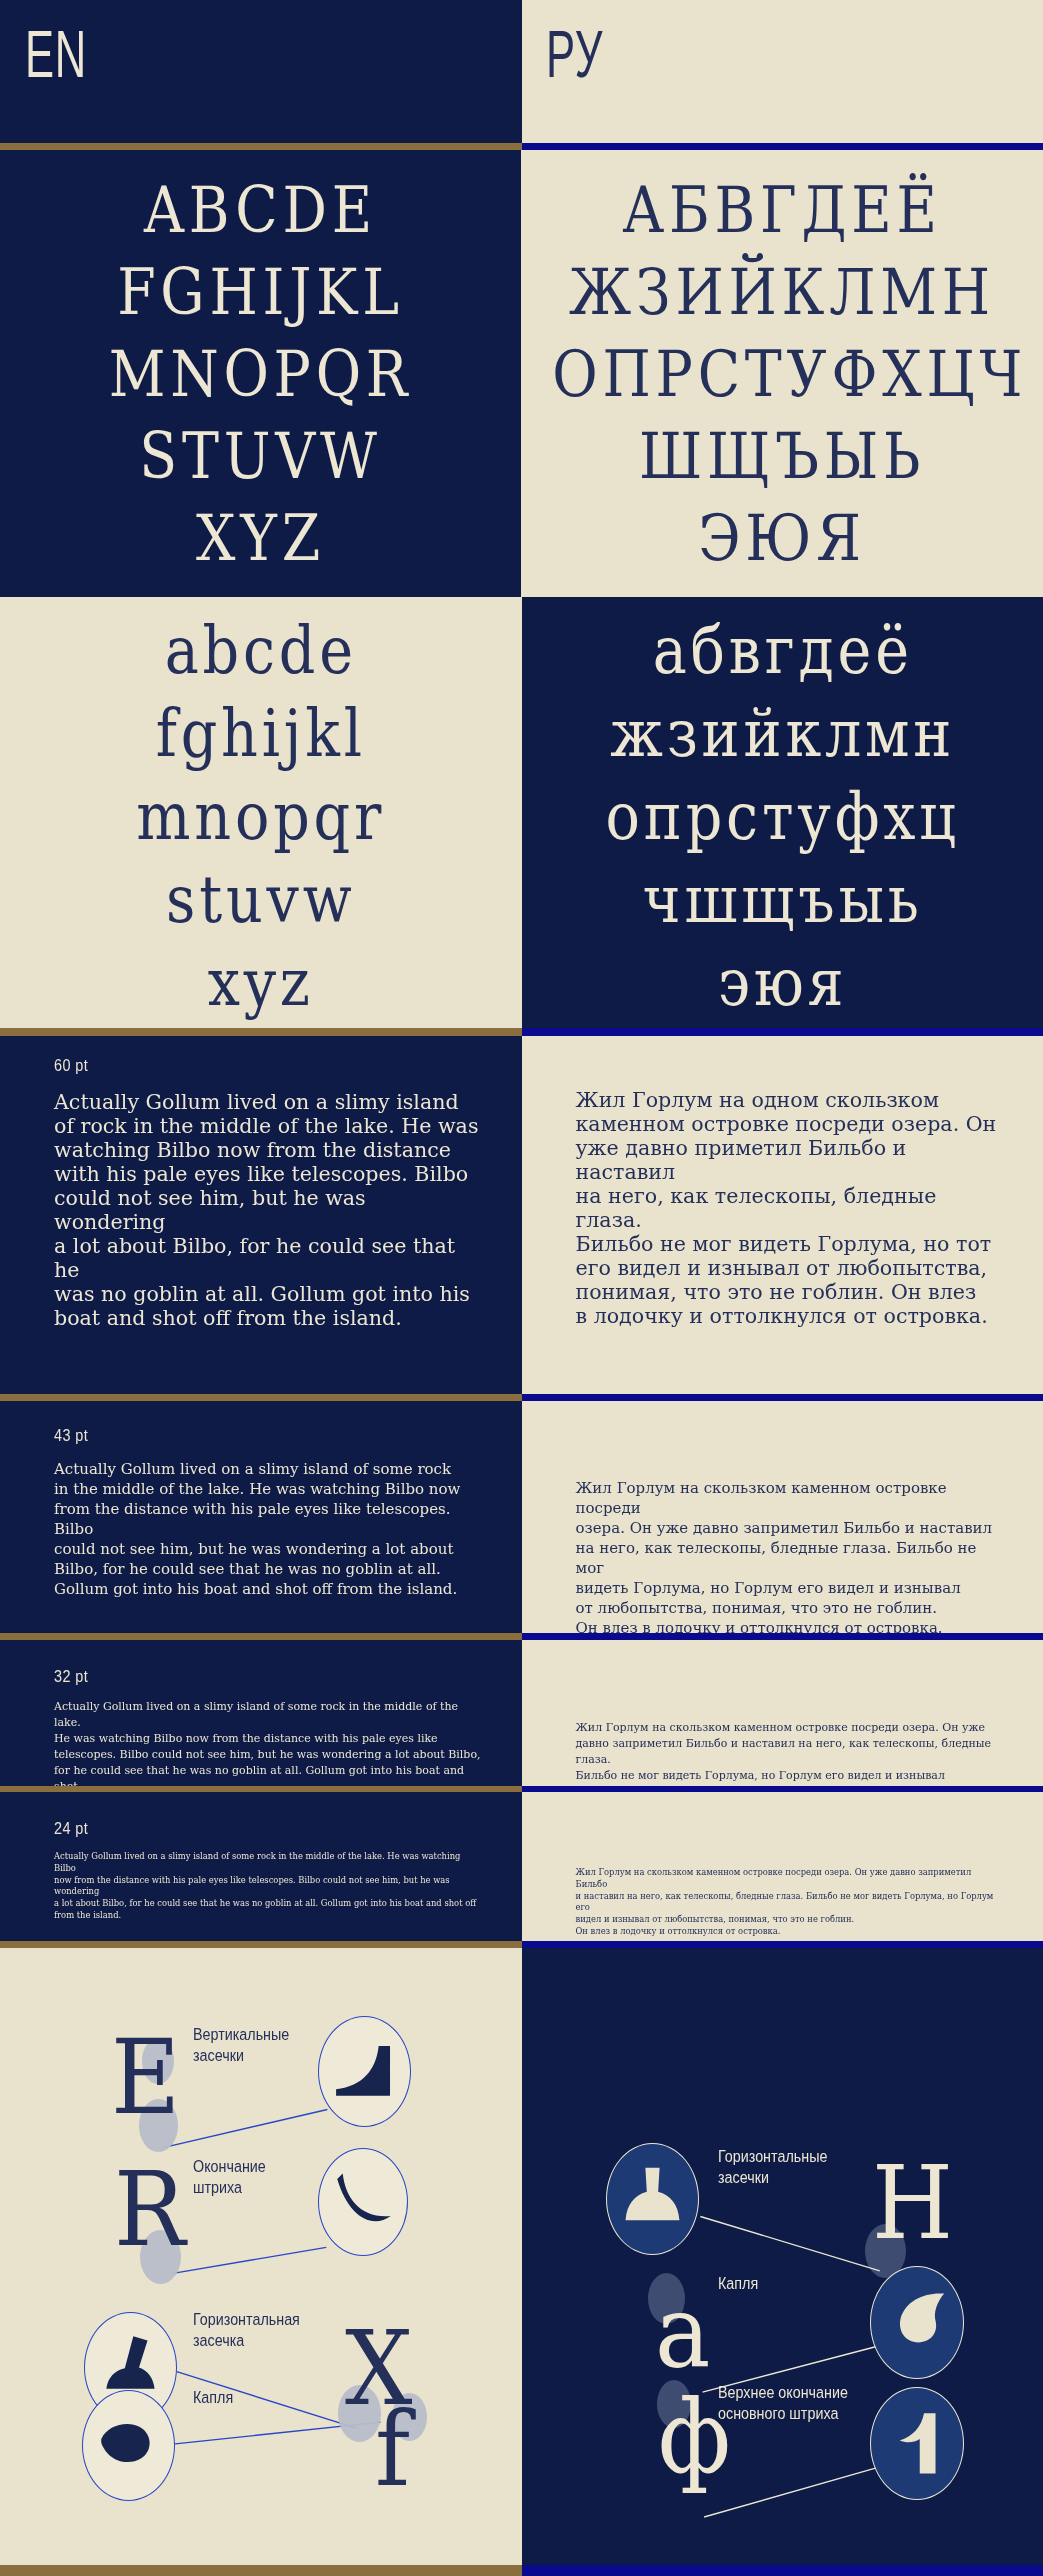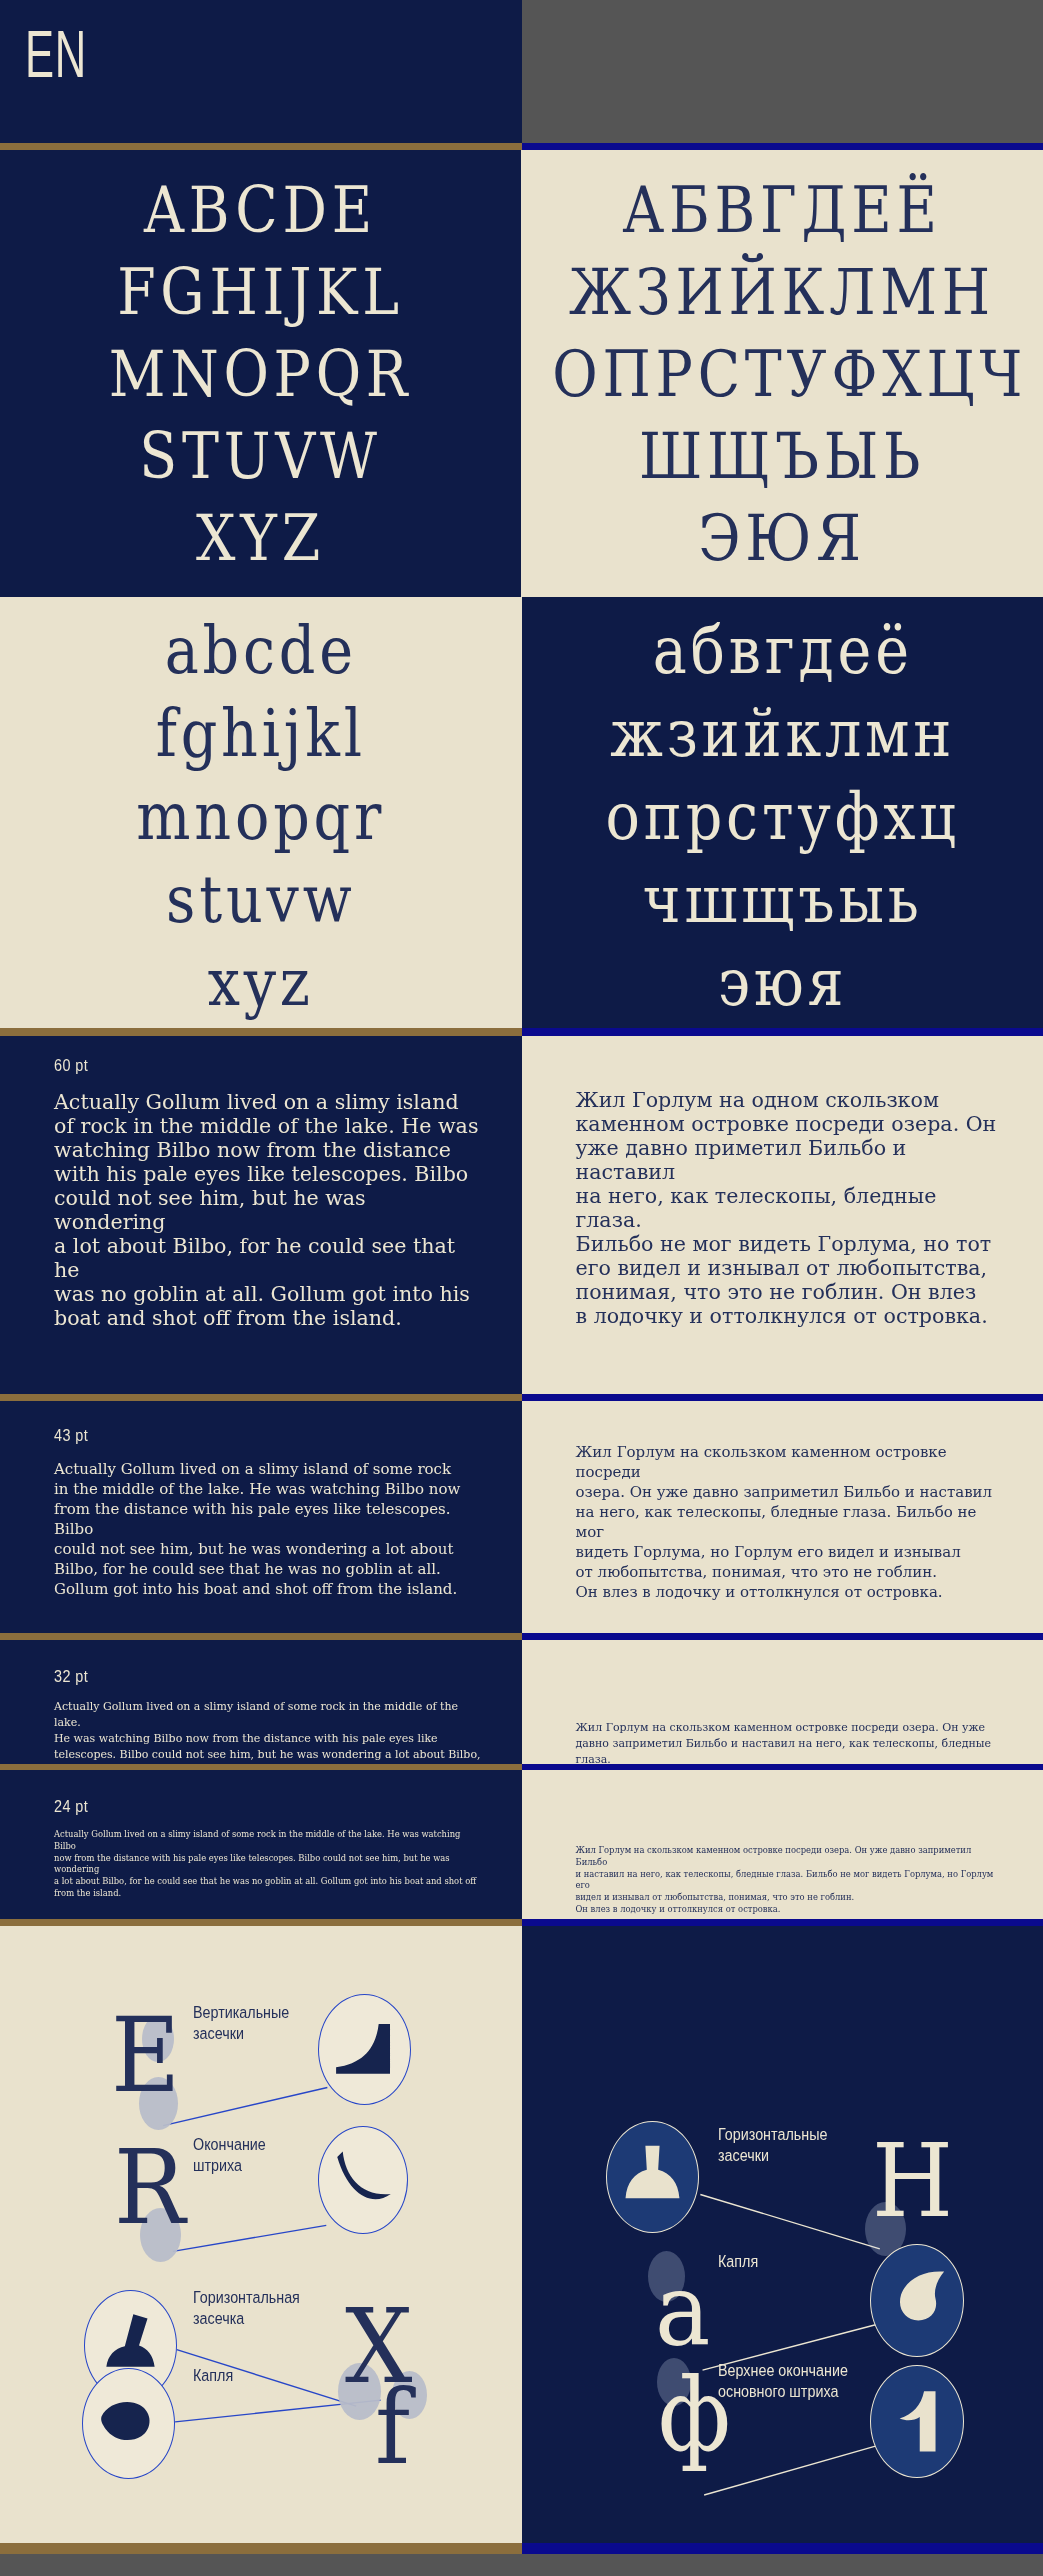--- a/index.html
+++ b/index.html
@@ -35,22 +35,22 @@
   
   .sample .half{padding-left:54px;padding-right:38px;}
   .pt-label{font-size:17px;letter-spacing:0.5px;transform:scaleX(0.85);
             transform-origin:left top;display:inline-block;}
   .para{font-family:"DejaVu Serif",serif;white-space:pre-line;}
   .b60{height:358px;} .b60 .pt-label{margin-top:20.6px;}
   .b60 .para{font-size:20.6px;line-height:24px;margin-top:14px;}
   .b60 .half.right-cell{padding-top:38px;}
   .b43{height:232px;} .b43 .pt-label{margin-top:25px;}
   .b43 .para{font-size:15px;line-height:20px;margin-top:13px;}
-  .b43 .half.right-cell{padding-top:28px;}
-  .b32{height:124px;} .b32 .pt-label{margin-top:27px;}
+  .b43 .half.right-cell{padding-top:64px;}
+  .b32{height:146px;} .b32 .pt-label{margin-top:27px;}
   .b32 .para{font-size:11px;line-height:16px;margin-top:12px;}
   .b32 .half.right-cell{padding-top:68px;}
   .b24{height:149px;} .b24 .pt-label{margin-top:27px;}
   .b24 .para{font-size:8.4px;line-height:11.7px;margin-top:12px;}
   .b24 .half.right-cell{padding-top:63px;}
 
   
   .anatomy{height:617px;}
   .an-item{position:absolute;left:0;width:522px;height:141px;}
   .an-letter{position:absolute;font-family:"DejaVu Serif",serif;font-size:103px;
@@ -73,20 +73,23 @@
 </style>
 </head>
 <body>
 
 <div class="page">
 
   <div class="band hdr">
     <div class="half bg-navy">
       <div class="hdr-label txt-cream">EN</div>
     </div>
+    <div class="half bg-cream">
+      <div class="hdr-label txt-navy">РУ</div>
+    </div>
   </div>
   <div class="band div13">
     <div class="half gold"></div>
     <div class="half blue"></div>
   </div>
 
   <div class="band">
     <div class="half bg-navy alpha txt-cream">
       <span class="row">ABCDE</span>
       <span class="row">FGHIJKL</span>

